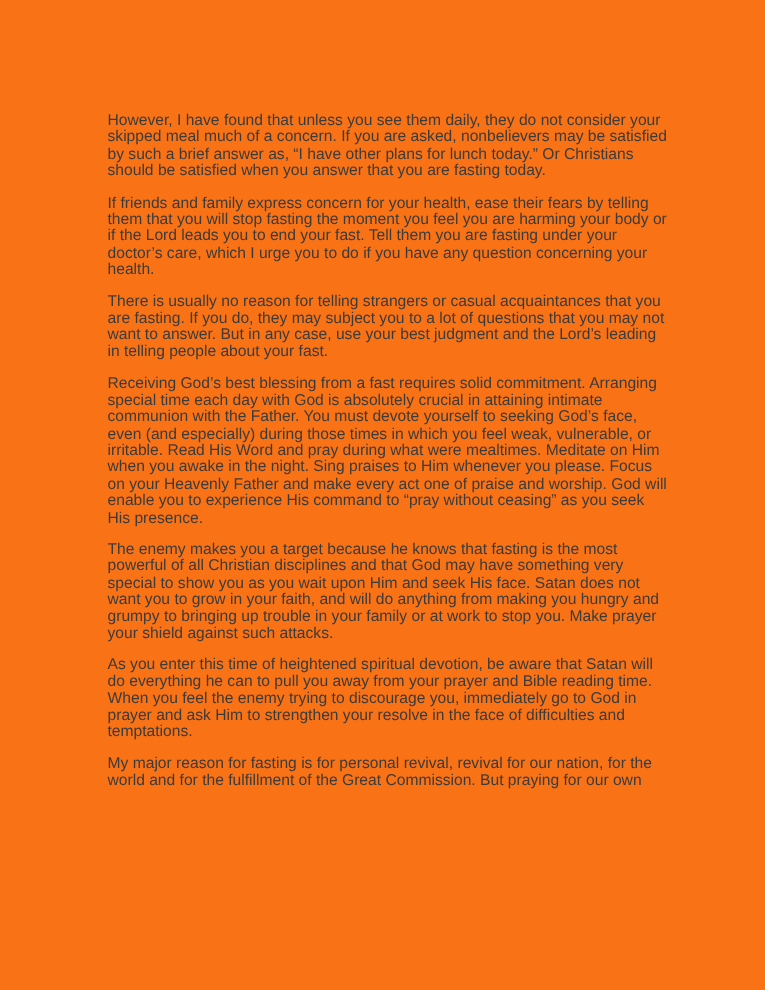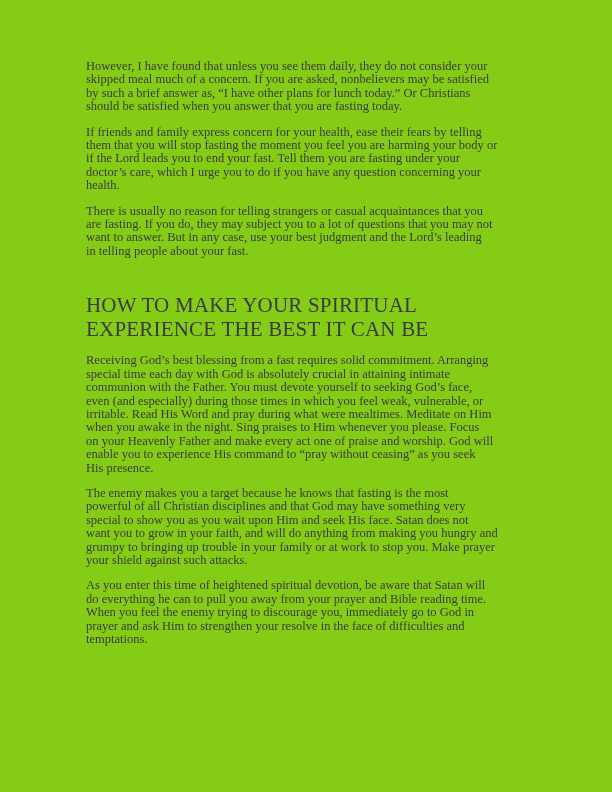--- a/index.html
+++ b/index.html
@@ -4,26 +4,26 @@
 <style>
   html, body {
     margin: 0;
     padding: 0;
     background: #ffffff;
   }
   .page {
     position: relative;
     width: 612px;
     height: 792px;
-    background: #84cc16;
+    background: #f97316;
     overflow: hidden;
-    font-family: Liberation Serif, serif;
+    font-family: Liberation Sans, sans-serif;
     color: #3b3b3b;
     box-sizing: border-box;
-    padding: 60px 50px 0 86px;
+    padding: 90px 50px 0 86px;
   }
   .content {
     width: 472px;
   }
   p.body-para {
     font-size: 12.5px;
     line-height: 13.4px;
     margin: 0 0 12px 0;
     white-space: pre-line;      
     letter-spacing: 0px;
@@ -53,22 +53,20 @@
 them that you will stop fasting the moment you feel you are harming your body or
 if the Lord leads you to end your fast. Tell them you are fasting under your
 doctor’s care, which I urge you to do if you have any question concerning your
 health.</p>
 
     <p class="body-para">There is usually no reason for telling strangers or casual acquaintances that you
 are fasting. If you do, they may subject you to a lot of questions that you may not
 want to answer. But in any case, use your best judgment and the Lord’s leading
 in telling people about your fast.</p>
 
-    <h1 class="section-heading">HOW TO MAKE YOUR SPIRITUAL
-EXPERIENCE THE BEST IT CAN BE</h1>
 
     <p class="body-para">Receiving God’s best blessing from a fast requires solid commitment. Arranging
 special time each day with God is absolutely crucial in attaining intimate
 communion with the Father. You must devote yourself to seeking God’s face,
 even (and especially) during those times in which you feel weak, vulnerable, or
 irritable. Read His Word and pray during what were mealtimes. Meditate on Him
 when you awake in the night. Sing praises to Him whenever you please. Focus
 on your Heavenly Father and make every act one of praise and worship. God will
 enable you to experience His command to “pray without ceasing” as you seek
 His presence.</p>
@@ -79,15 +77,17 @@
 want you to grow in your faith, and will do anything from making you hungry and
 grumpy to bringing up trouble in your family or at work to stop you. Make prayer
 your shield against such attacks.</p>
 
     <p class="body-para">As you enter this time of heightened spiritual devotion, be aware that Satan will
 do everything he can to pull you away from your prayer and Bible reading time.
 When you feel the enemy trying to discourage you, immediately go to God in
 prayer and ask Him to strengthen your resolve in the face of difficulties and
 temptations.</p>
 
+    <p class="body-para">My major reason for fasting is for personal revival, revival for our nation, for the
+world and for the fulfillment of the Great Commission. But praying for our own</p>
 
   </div>
 </div>
 
 </body></html>

